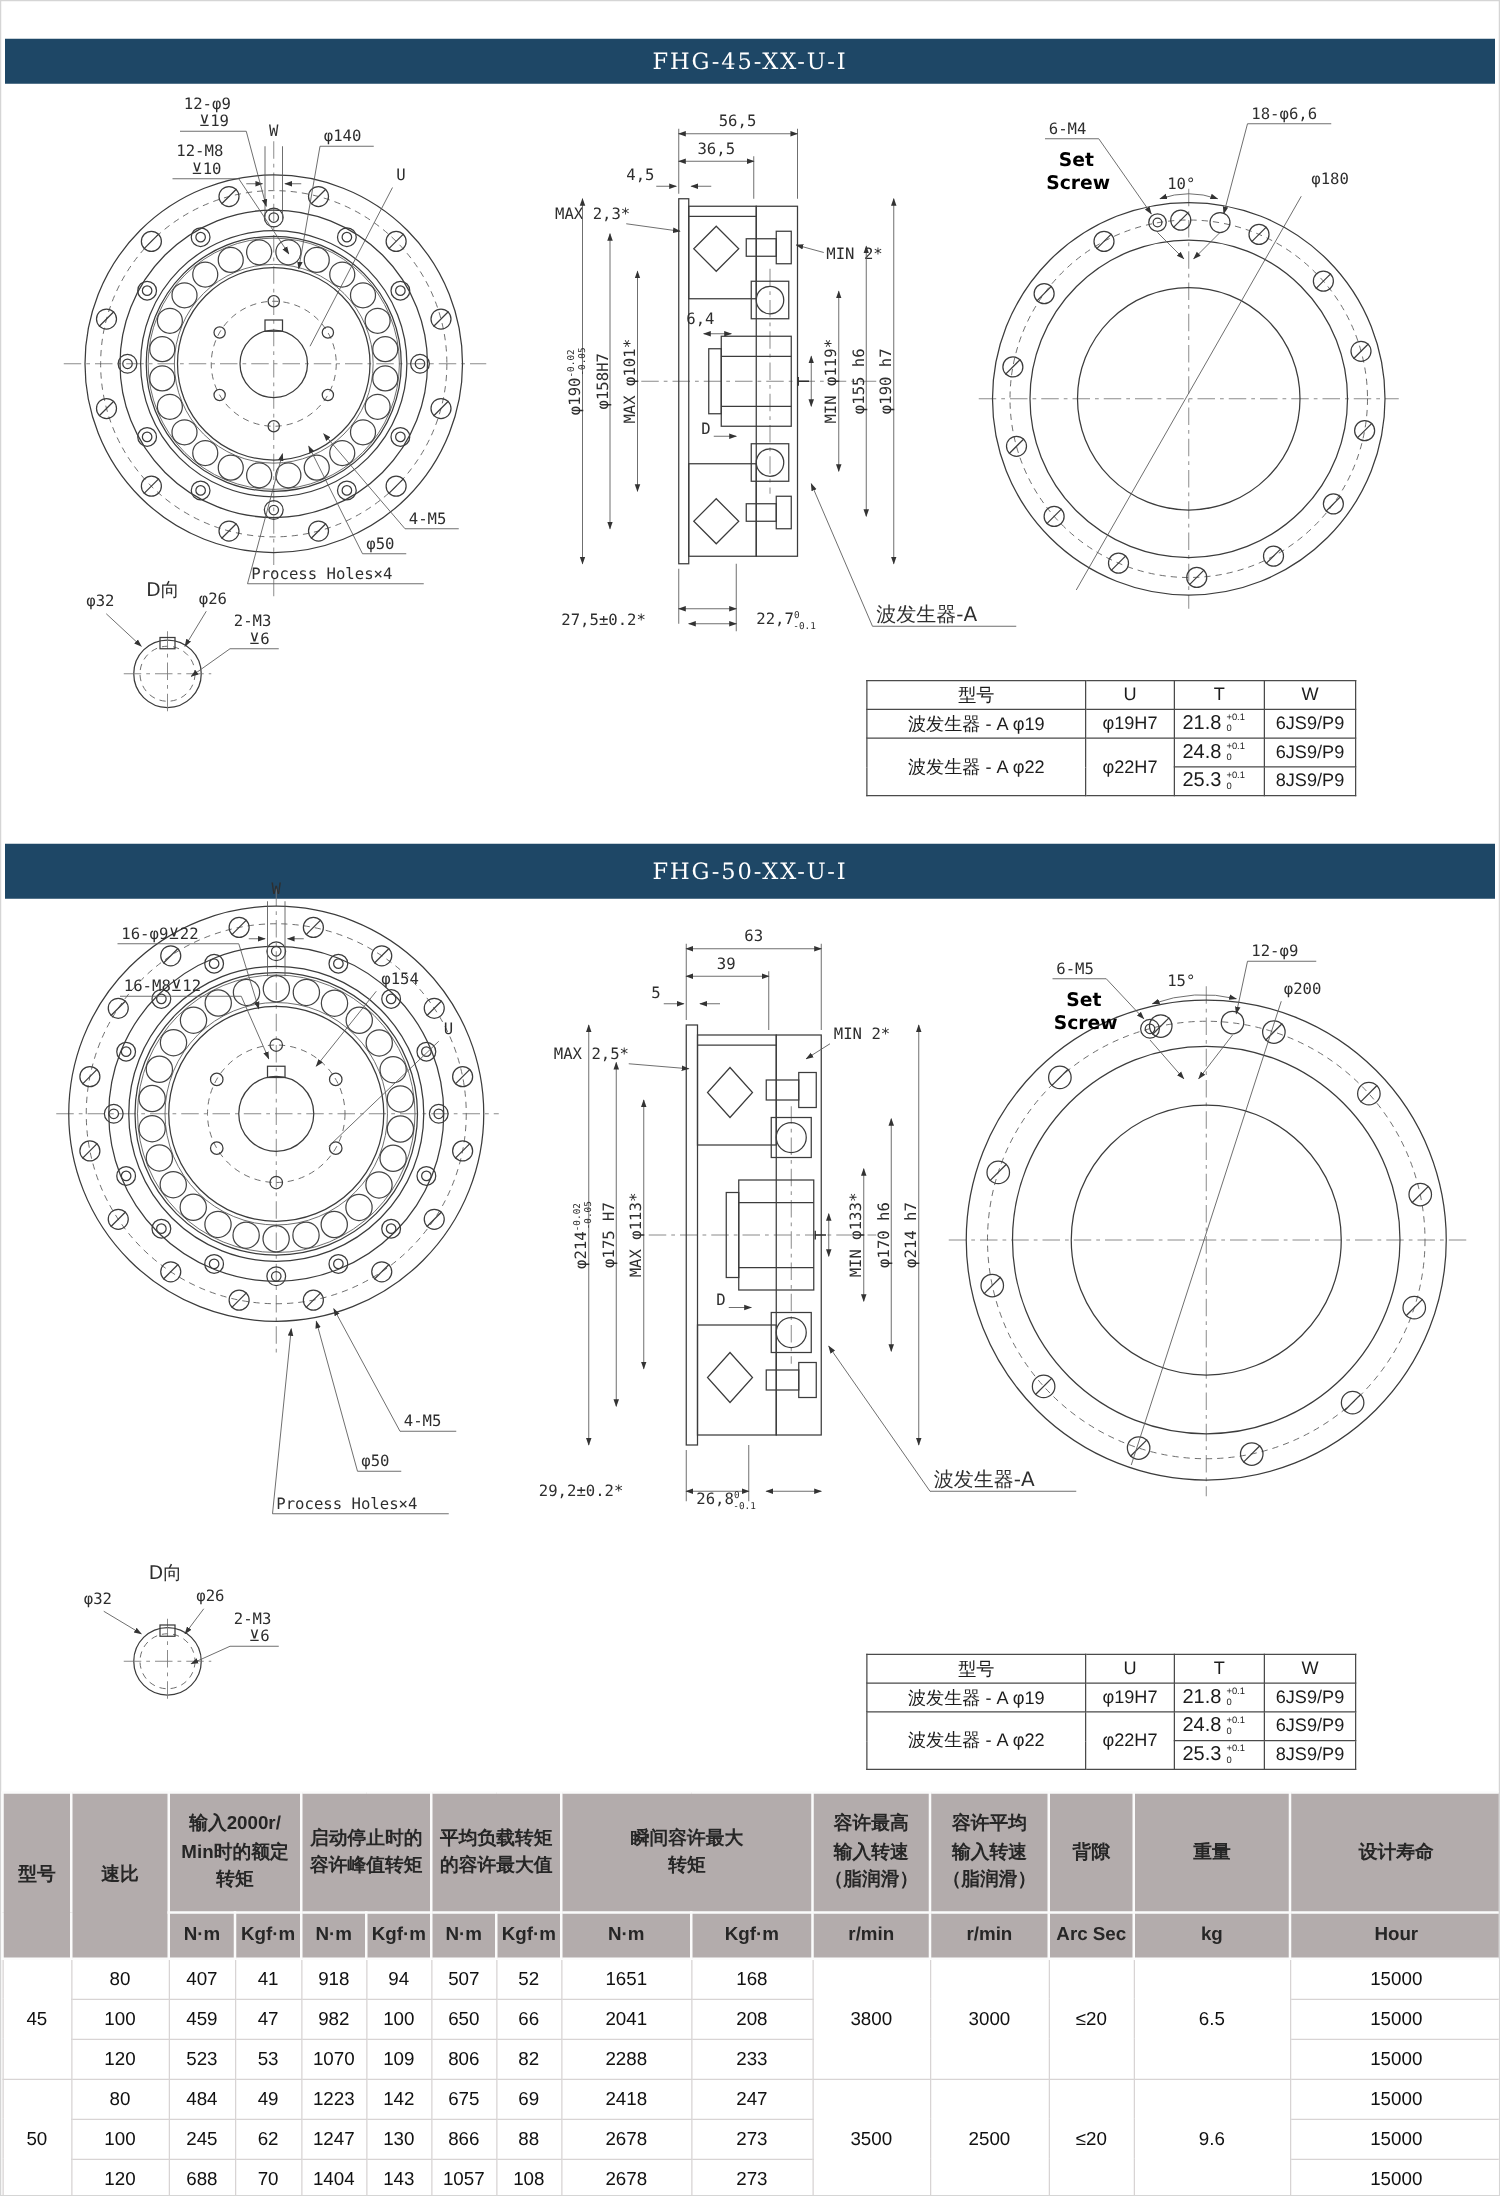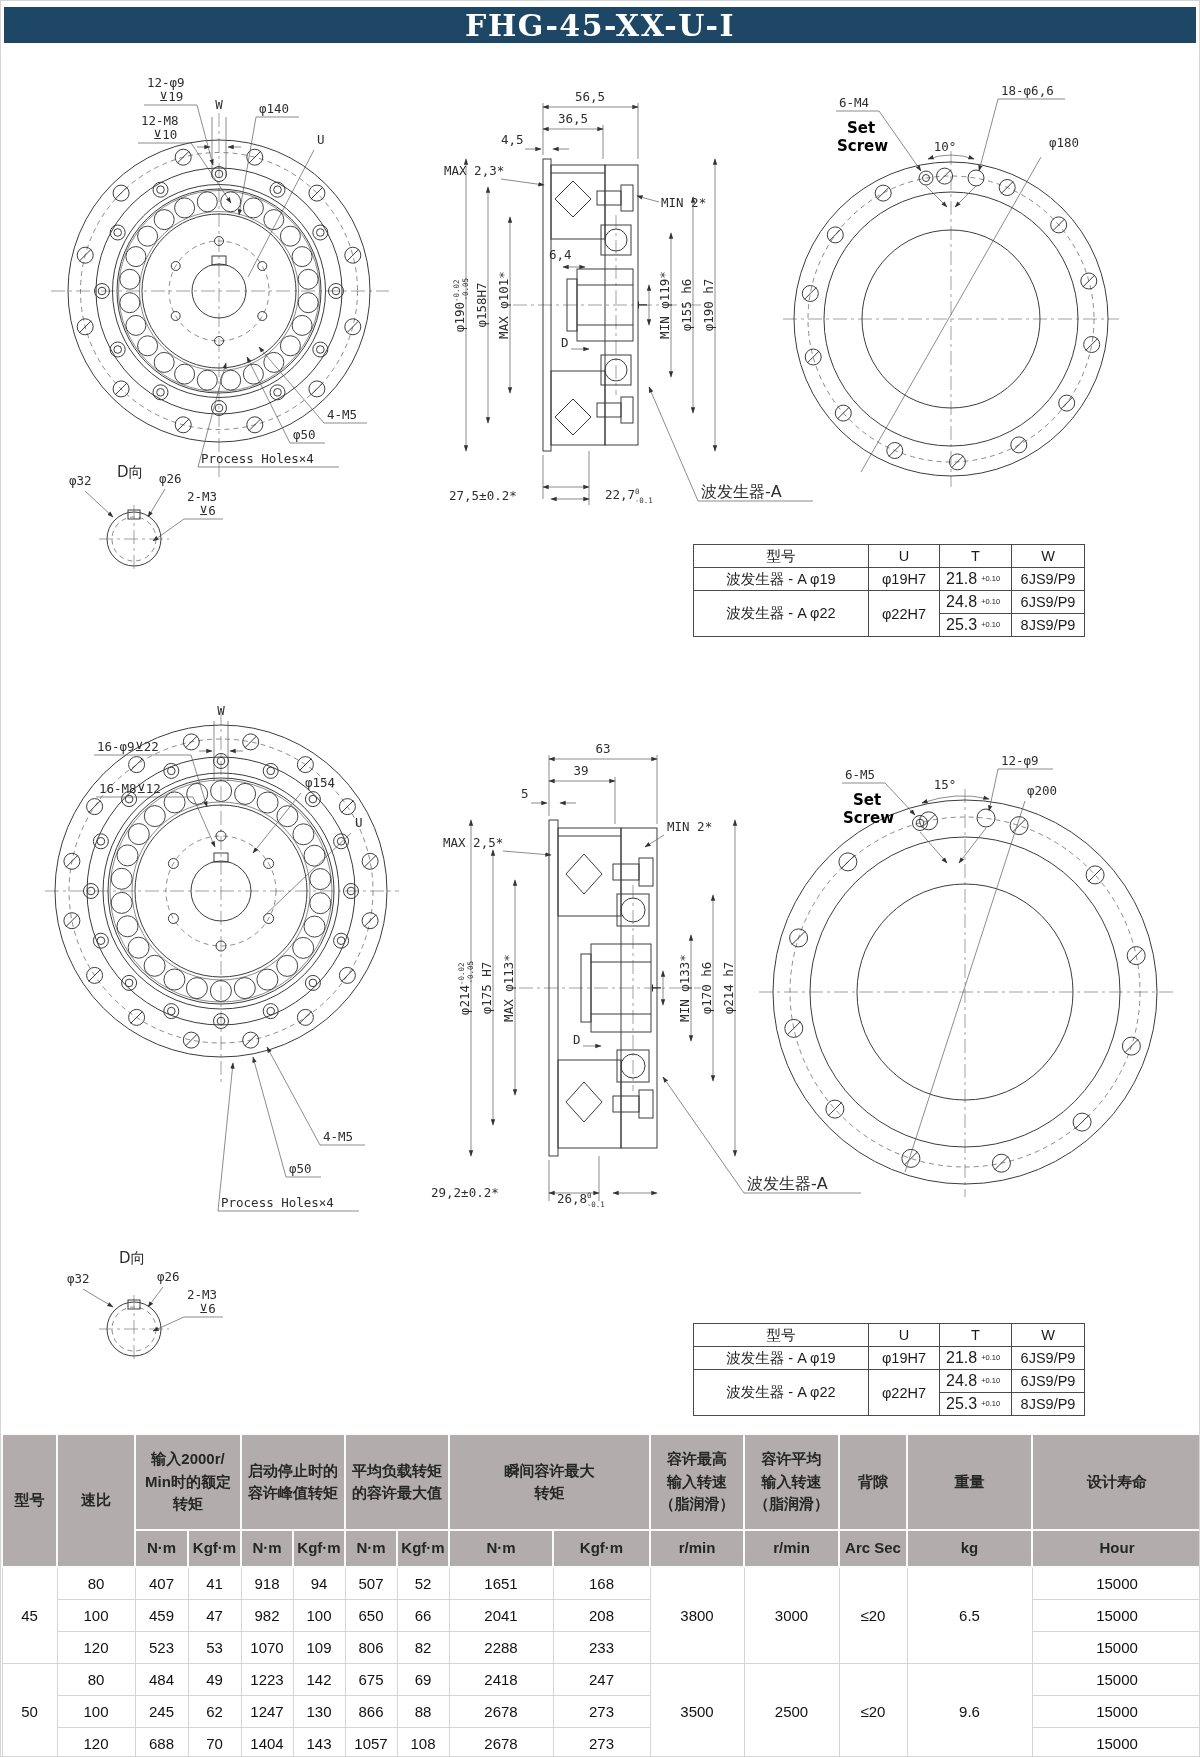--- a/index.html
+++ b/index.html
@@ -1,41 +1,41 @@
 <!DOCTYPE html>
 <html><head>
 <meta charset="utf-8">
 <style>
   html,body{margin:0;padding:0;background:#eee;}
   .page{position:relative;width:1200px;height:1757px;background:#fff;border:1px solid #d5d5d5;
         font-family:"Liberation Sans","DejaVu Sans",sans-serif;overflow:hidden;box-sizing:border-box;}
   .abs{position:absolute;}
   .bar{position:absolute;left:3px;right:3px;background:#1e4766;color:#fff;display:flex;
        align-items:center;justify-content:center;font-family:"DejaVu Serif","Liberation Serif",serif;
-       font-weight:bold;font-size:30px;letter-spacing:1.5px;}
+       font-weight:normal;font-size:18px;letter-spacing:1.5px;margin-top:24px;}
   svg{position:absolute;left:0;}
   svg text{fill:#2e2e2e;}
   .dim{font:12.5px "DejaVu Sans Mono","Liberation Mono",monospace;}
   .dimb{font:600 15px "DejaVu Sans","Liberation Sans",sans-serif;fill:#000;}
   .cjk{font:16px "DejaVu Sans","Liberation Sans",sans-serif;}
   .det-t{font:15px "DejaVu Sans","Liberation Sans",sans-serif;}
   .tsp{font-size:7.5px;}
   .ln{stroke:#3c3c3c;stroke-width:1;fill:none;}
   .lnt{stroke:#5a5a5a;stroke-width:0.7;fill:none;}
   .cl{stroke:#7a7a7a;stroke-width:0.7;fill:none;stroke-dasharray:14 4 3 4;}
   .dash{stroke-dasharray:5 4;}
   .ring circle,.ring line{stroke:#3c3c3c;fill:none;stroke-width:1;}
   .balls circle{stroke:#454545;fill:none;stroke-width:1;}
   
   .hw{position:absolute;border-collapse:collapse;table-layout:fixed;width:391px;background:#fff;}
   .hw th,.hw td{border:1px solid #4a4a4a;text-align:center;font-size:14.5px;color:#1c1c1c;
                 font-weight:normal;height:22px;padding:0;overflow:hidden;}
   .hw td.tl{text-align:left;padding-left:6px;}
   .tv{display:inline-flex;align-items:center;gap:4px;font-size:16px;}
-  .ts{display:inline-flex;flex-direction:row;font-size:7.5px;line-height:1.15;text-align:left;}
+  .ts{display:inline-flex;flex-direction:column;font-size:7.5px;line-height:1.15;text-align:left;}
   
   .spec{position:absolute;left:0;top:1432px;width:1200px;border-collapse:collapse;table-layout:fixed;}
   .spec th{background:#b3acac;border:2px solid #fbfbfb;font-weight:600;font-size:15px;color:#262626;
            white-space:pre-line;line-height:1.5;padding:0;}
   .spec thead tr:first-child{height:96px;}
   .spec thead tr:last-child{height:37px;}
   .spec tbody tr{height:32px;}
   .spec td{border:1px solid #d8d4d4;background:#fff;text-align:center;font-size:15px;color:#111;padding:0;}
 </style>
 </head>
@@ -374,20 +374,23 @@
               <span class="ts">
                 <span>+0.1</span>
                 <span>0</span>
               </span>
             </span></td>
       <td>8JS9/P9</td>
     </tr>
   </tbody>
     </table>
 
+  <div class="bar" style="top:650px;height:44px;">
+    <span>FHG-50-XX-U-I</span>
+  </div>
 
   <svg class="abs" style="top:694px;" width="1200" height="726" viewBox="0 0 1200 726">
     <defs>
       <marker id="ar2" viewBox="0 0 10 10" refX="9" refY="5" markerWidth="9" markerHeight="9" orient="auto-start-reverse">
         <path d="M0,1.5 L10,5 L0,8.5 Z" fill="#333"></path>
       </marker>
     </defs>
 
     <g>
       <line class="cl" x1="44" y1="196" x2="398" y2="196"></line>

